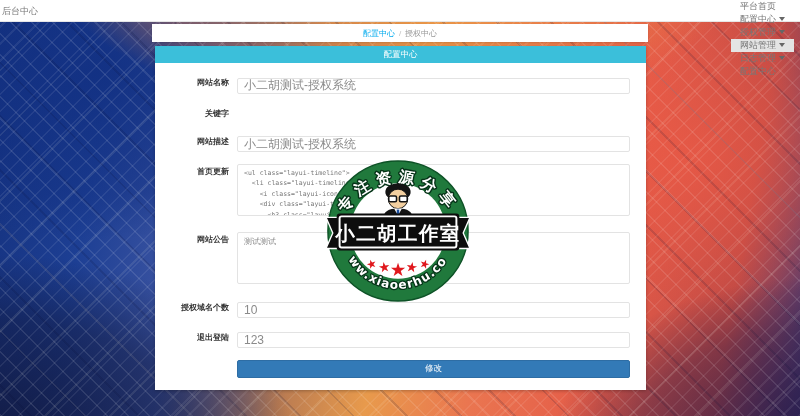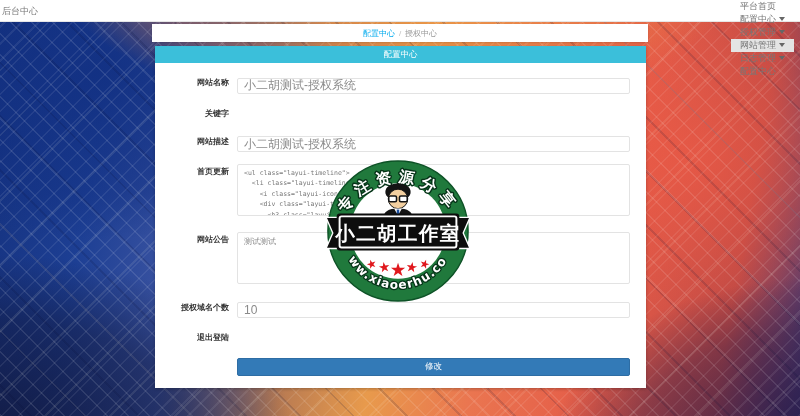--- a/index.html
+++ b/index.html
@@ -138,20 +138,21 @@
       </div>
 
 
       <div class="frow">
         <div class="flabel">授权域名个数</div>
         <div class="fctrl"><input class="tin" type="text" value="10" style=""></div>
       </div>
 
       <div class="frow">
         <div class="flabel">退出登陆</div>
+        <div class="fctrl"><input class="tin" type="text" value="123" style=""></div>
       </div>
 
       <div class="btn-row">
         <div class="btn-spacer"></div>
         <button class="submit-btn">修改</button>
       </div>
 
     </div>
   </div>
 

